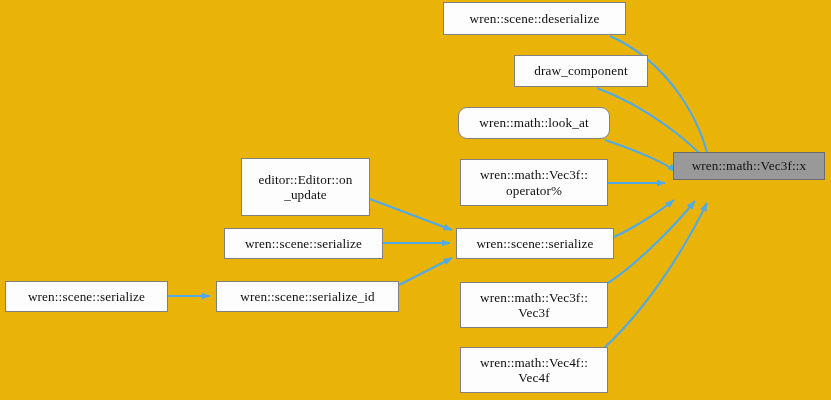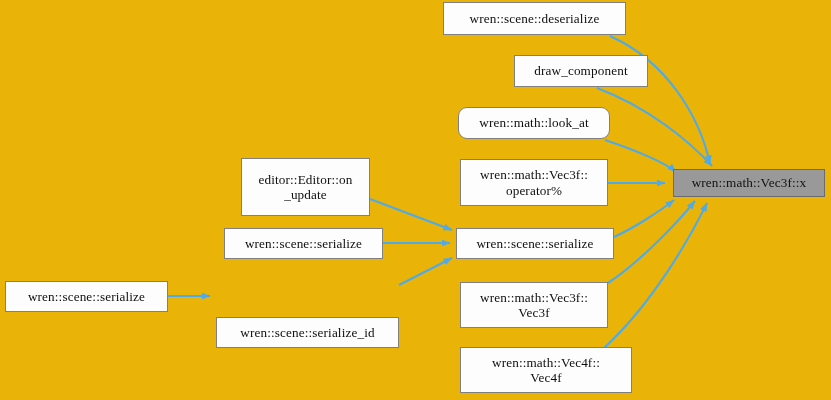--- a/index.html
+++ b/index.html
@@ -85,22 +85,22 @@
 
   <div id="nodes">
       <div class="node" style="left: 443px; top: 2px; width: 183px; height: 33px;"><span>wren::scene::deserialize</span></div>
       <div class="node" style="left: 469px; top: 55px; width: 134px; height: 32px; margin-left: 45px;"><span>draw_component</span></div>
       <div class="node" style="left: 458px; top: 107px; width: 152px; height: 32px; border-radius: 9px;"><span>wren::math::look_at</span></div>
       <div class="node" style="left: 460px; top: 159px; width: 148px; height: 47px;"><span>wren::math::Vec3f::
 operator%</span></div>
       <div class="node" style="left: 456px; top: 228px; width: 158px; height: 31px;"><span>wren::scene::serialize</span></div>
       <div class="node" style="left: 460px; top: 282px; width: 148px; height: 46px;"><span>wren::math::Vec3f::
 Vec3f</span></div>
-      <div class="node" style="left: 460px; top: 347px; width: 172px; height: 46px;"><span>wren::math::Vec4f::
+      <div class="node" style="left: 460px; top: 347px; width: 148px; height: 46px;"><span>wren::math::Vec4f::
 Vec4f</span></div>
-      <div class="node highlight" style="left: 673px; top: 169px; width: 152px; height: 28px; text-align: right;"><span>wren::math::Vec3f::x</span></div>
+      <div class="node highlight" style="left: 673px; top: 152px; width: 152px; height: 28px; text-align: right;"><span>wren::math::Vec3f::x</span></div>
       <div class="node" style="left: 241px; top: 158px; width: 129px; height: 58px;"><span>editor::Editor::on
 _update</span></div>
       <div class="node" style="left: 224px; top: 228px; width: 159px; height: 31px;"><span>wren::scene::serialize</span></div>
       <div class="node" style="left: 5px; top: 281px; width: 163px; height: 31px;"><span>wren::scene::serialize</span></div>
-      <div class="node" style="left: 216px; top: 281px; width: 183px; height: 31px; margin-top: 36px;"><span>wren::scene::serialize_id</span></div>
+      <div class="node" style="left: 216px; top: 281px; width: 183px; height: 31px;"><span>wren::scene::serialize_id</span></div>
     </div>
 </div>
 
 </body></html>

